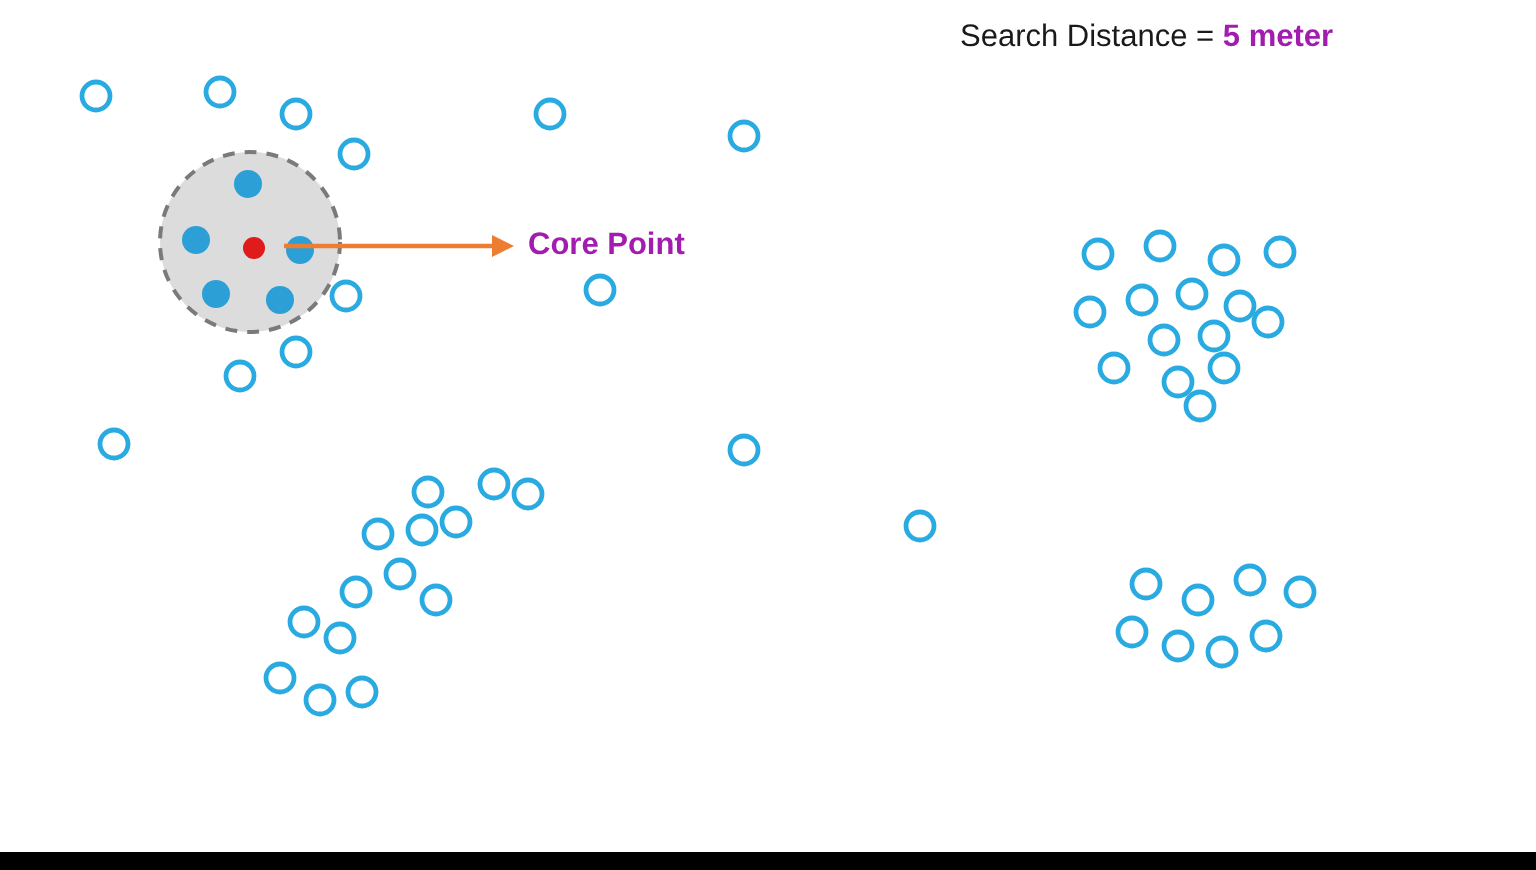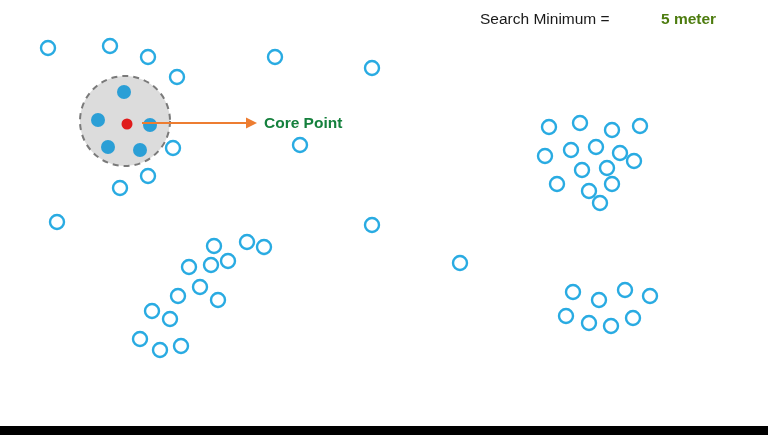--- a/index.html
+++ b/index.html
@@ -96,21 +96,21 @@
       <circle cx="625" cy="290" r="7" fill="#ffffff" stroke="#29abe2" stroke-width="2.4"></circle>
       <circle cx="650" cy="296" r="7" fill="#ffffff" stroke="#29abe2" stroke-width="2.4"></circle>
       <circle cx="566" cy="316" r="7" fill="#ffffff" stroke="#29abe2" stroke-width="2.4"></circle>
       <circle cx="589" cy="323" r="7" fill="#ffffff" stroke="#29abe2" stroke-width="2.4"></circle>
       <circle cx="611" cy="326" r="7" fill="#ffffff" stroke="#29abe2" stroke-width="2.4"></circle>
       <circle cx="633" cy="318" r="7" fill="#ffffff" stroke="#29abe2" stroke-width="2.4"></circle>
     </svg>
 
   <div class="legend">
     <div>
-      <span>Search Minimum = </span><span class="val" style="color: #4d7c0f; margin-left: 47px;">5 meter</span>
+      <span>Search Distance = </span><span class="val" style="color: #a21caf;">5 meter</span>
     </div>
   </div>
 
-  <div class="core-label" style="color: #15803d;">Core Point</div>
+  <div class="core-label" style="color: #a21caf;">Core Point</div>
 
   <div class="bottom-bar"></div>
 
 </div>
 
 </body></html>

